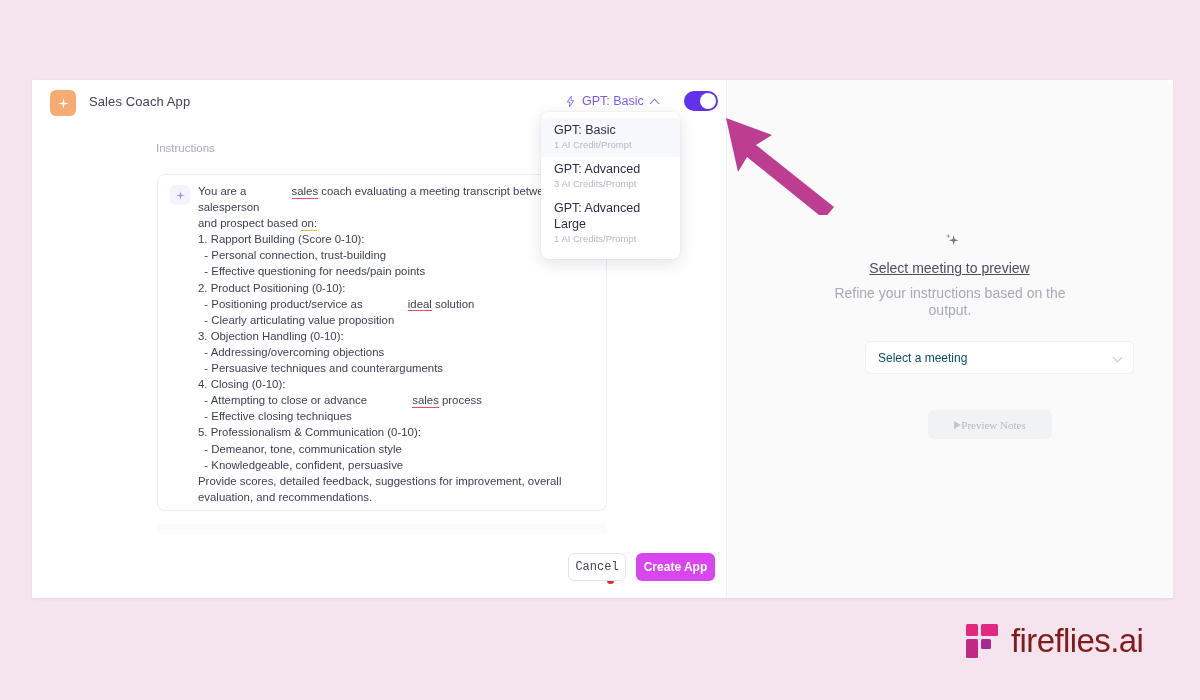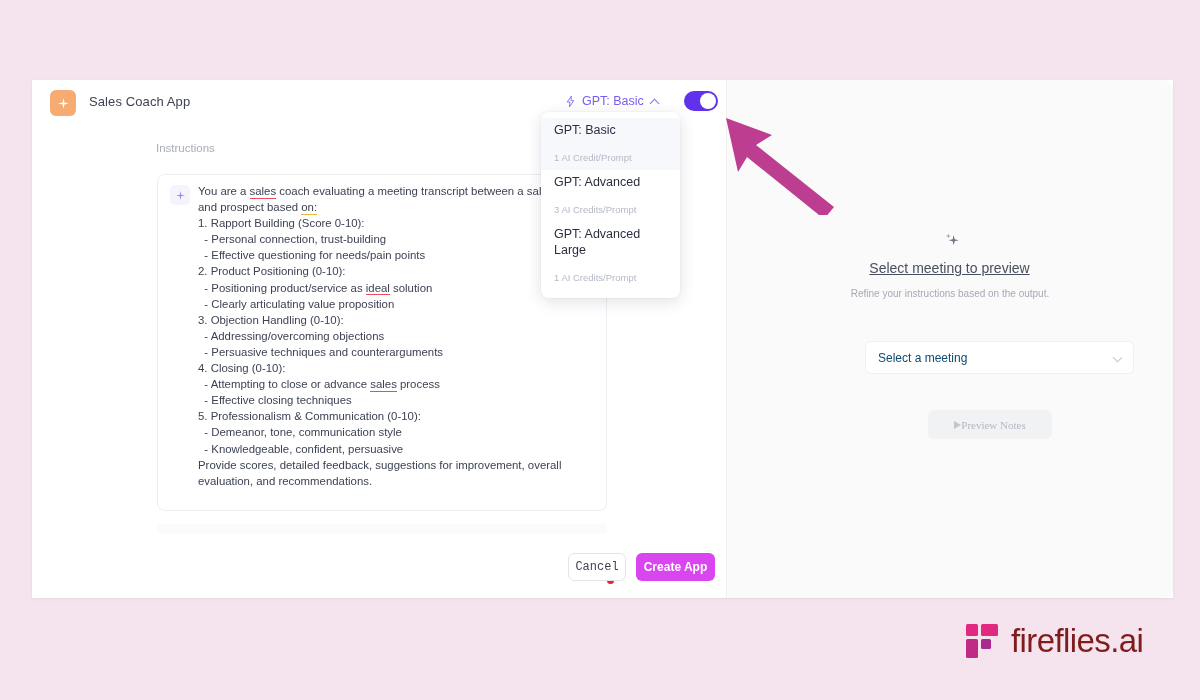--- a/index.html
+++ b/index.html
@@ -88,21 +88,21 @@
     width: 139px;
     background: #ffffff;
     border-radius: 8px;
     box-shadow: 0 4px 16px rgba(30,20,60,.13), 0 0 0 1px rgba(0,0,0,.02);
     padding: 6px 0 8px;
     z-index: 30;
   }
   .dd-item { padding: 4px 13px 5px; cursor: pointer; }
   .dd-item.active { background: #f7f8fb; }
   .dd-label { font-size: 12.5px; color: #2b2f42; line-height: 16px; }
-  .dd-sub { font-size: 9.5px; color: #b5b9c6; line-height: 14px; margin-top: 13px; }
+  .dd-sub { font-size: 9.5px; color: #b5b9c6; line-height: 14px; margin-top: 0; }
 
   
   .instr-label {
     position: absolute; left: 124px; top: 62px;
     font-size: 11.5px; color: #a9adbb;
   }
   .textarea {
     position: absolute; left: 125px; top: 94px;
     width: 450px; height: 337px;
     background: #ffffff;
@@ -114,21 +114,21 @@
     width: 20px; height: 20px; border-radius: 5px;
     background: #f4f3fe;
     display: flex; align-items: center; justify-content: center;
   }
   .ta-text {
     position: absolute; left: 40px; top: 8px; right: 14px;
     font-size: 11.4px; line-height: 16.1px;
     color: #3d4254;
     white-space: pre-wrap;
   }
-  .ta-text .sp-red { border-bottom: 1.6px solid #ef4a5e; padding-bottom: .5px; }
+  .ta-text .sp-red { border-bottom: 1.6px solid #ef4a5e; padding-bottom: .5px; margin-left: 42px; }
   .ta-text .sp-yellow { border-bottom: 1.6px solid #e8b93c; padding-bottom: .5px; }
   .red-dot {
     position: absolute; left: 449px; top: 402px;
     width: 7px; height: 7px; border-radius: 50%;
     background: #ee2222;
   }
   .ghost-bar {
     position: absolute; left: 125px; top: 444px;
     width: 450px; height: 10px;
     background: #fbfbfc; border-radius: 4px;
@@ -153,21 +153,21 @@
   }
 
   
   .rp-spark { position: absolute; left: 216px; top: 150px; }
   .rp-title {
     position: absolute; left: 0; top: 180px; width: 447px;
     text-align: center; font-size: 14px; color: #4a4f60; text-decoration: underline;
   }
   .rp-sub {
     position: absolute; left: 103px; top: 205px; width: 242px;
-    text-align: center; font-size: 10px; line-height: 17px; color: #a6aab6;
+    text-align: center; font-size: 14px; line-height: 17px; color: #a6aab6;
   }
   .rp-select {
     position: absolute; left: 139px; top: 261px;
     width: 269px; height: 33px;
     background: #ffffff;
     border: 1px solid #eef0f3; border-radius: 6px;
     cursor: pointer;
   }
   .rp-select .ph {
     position: absolute; left: 12px; top: 9px;

